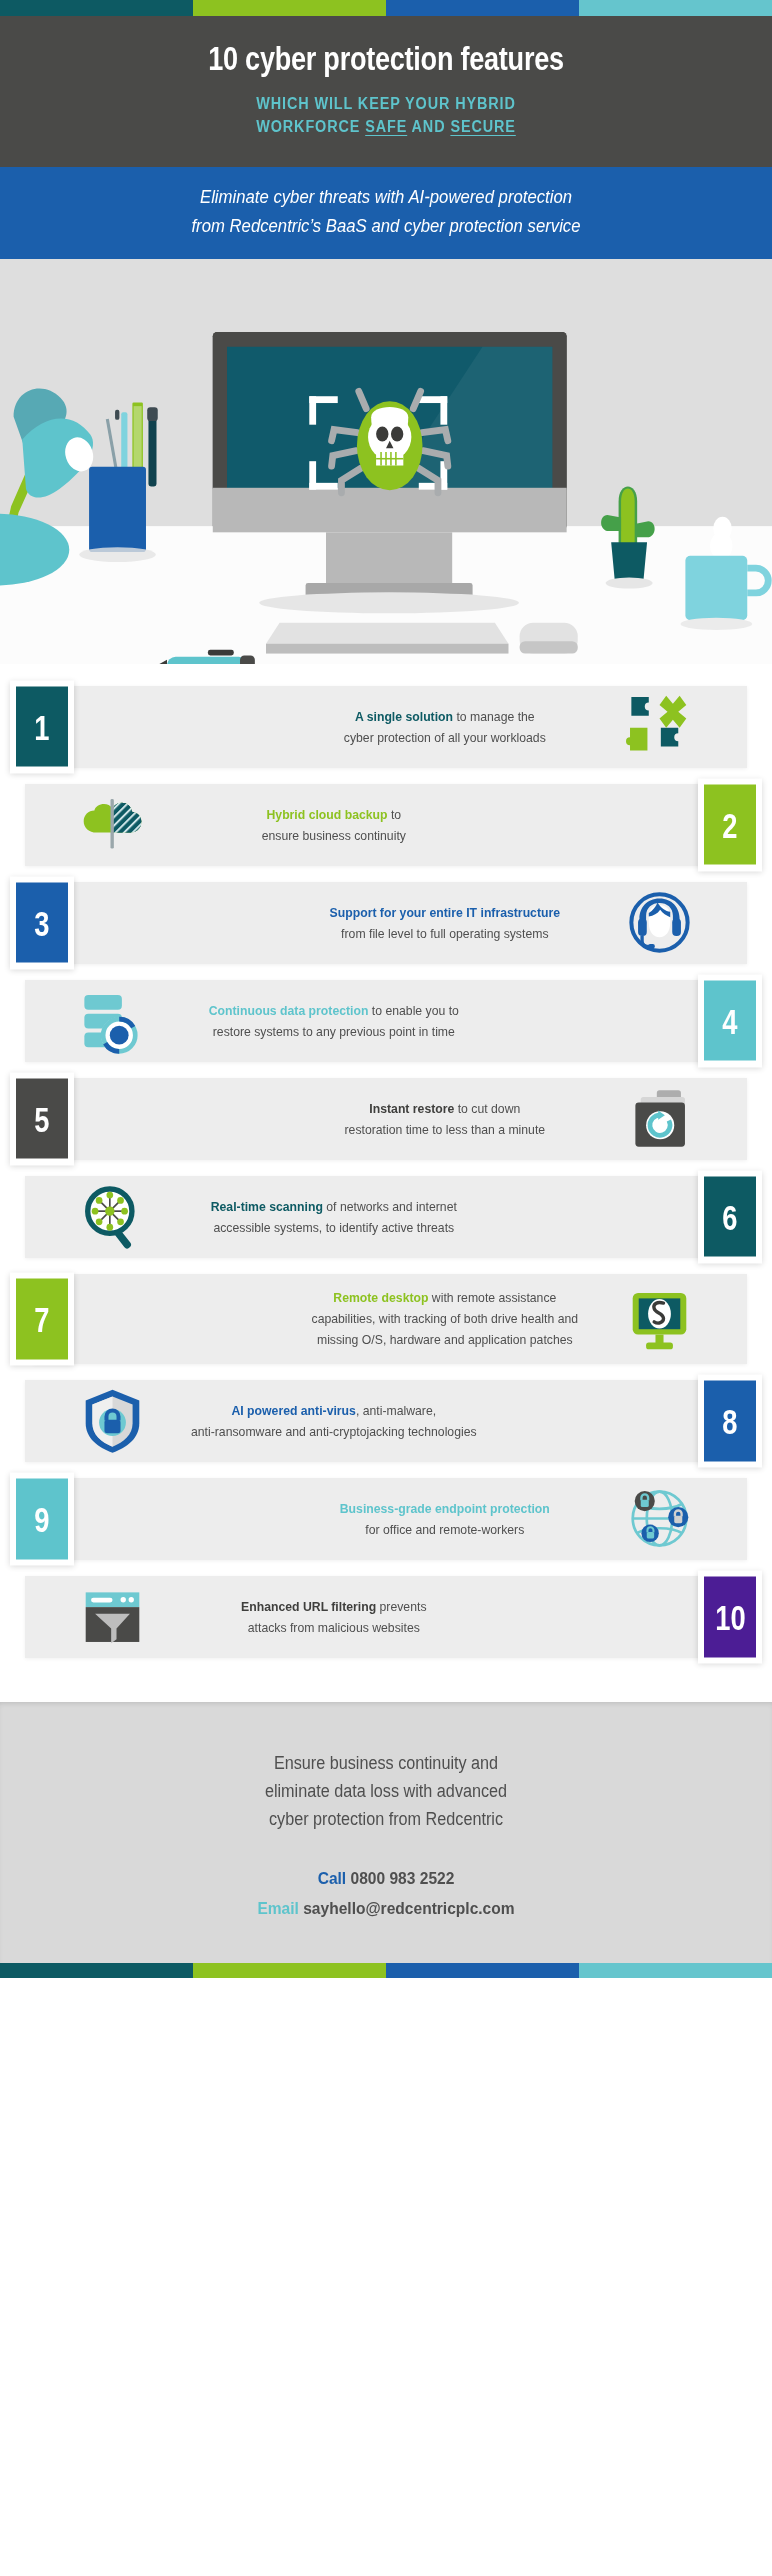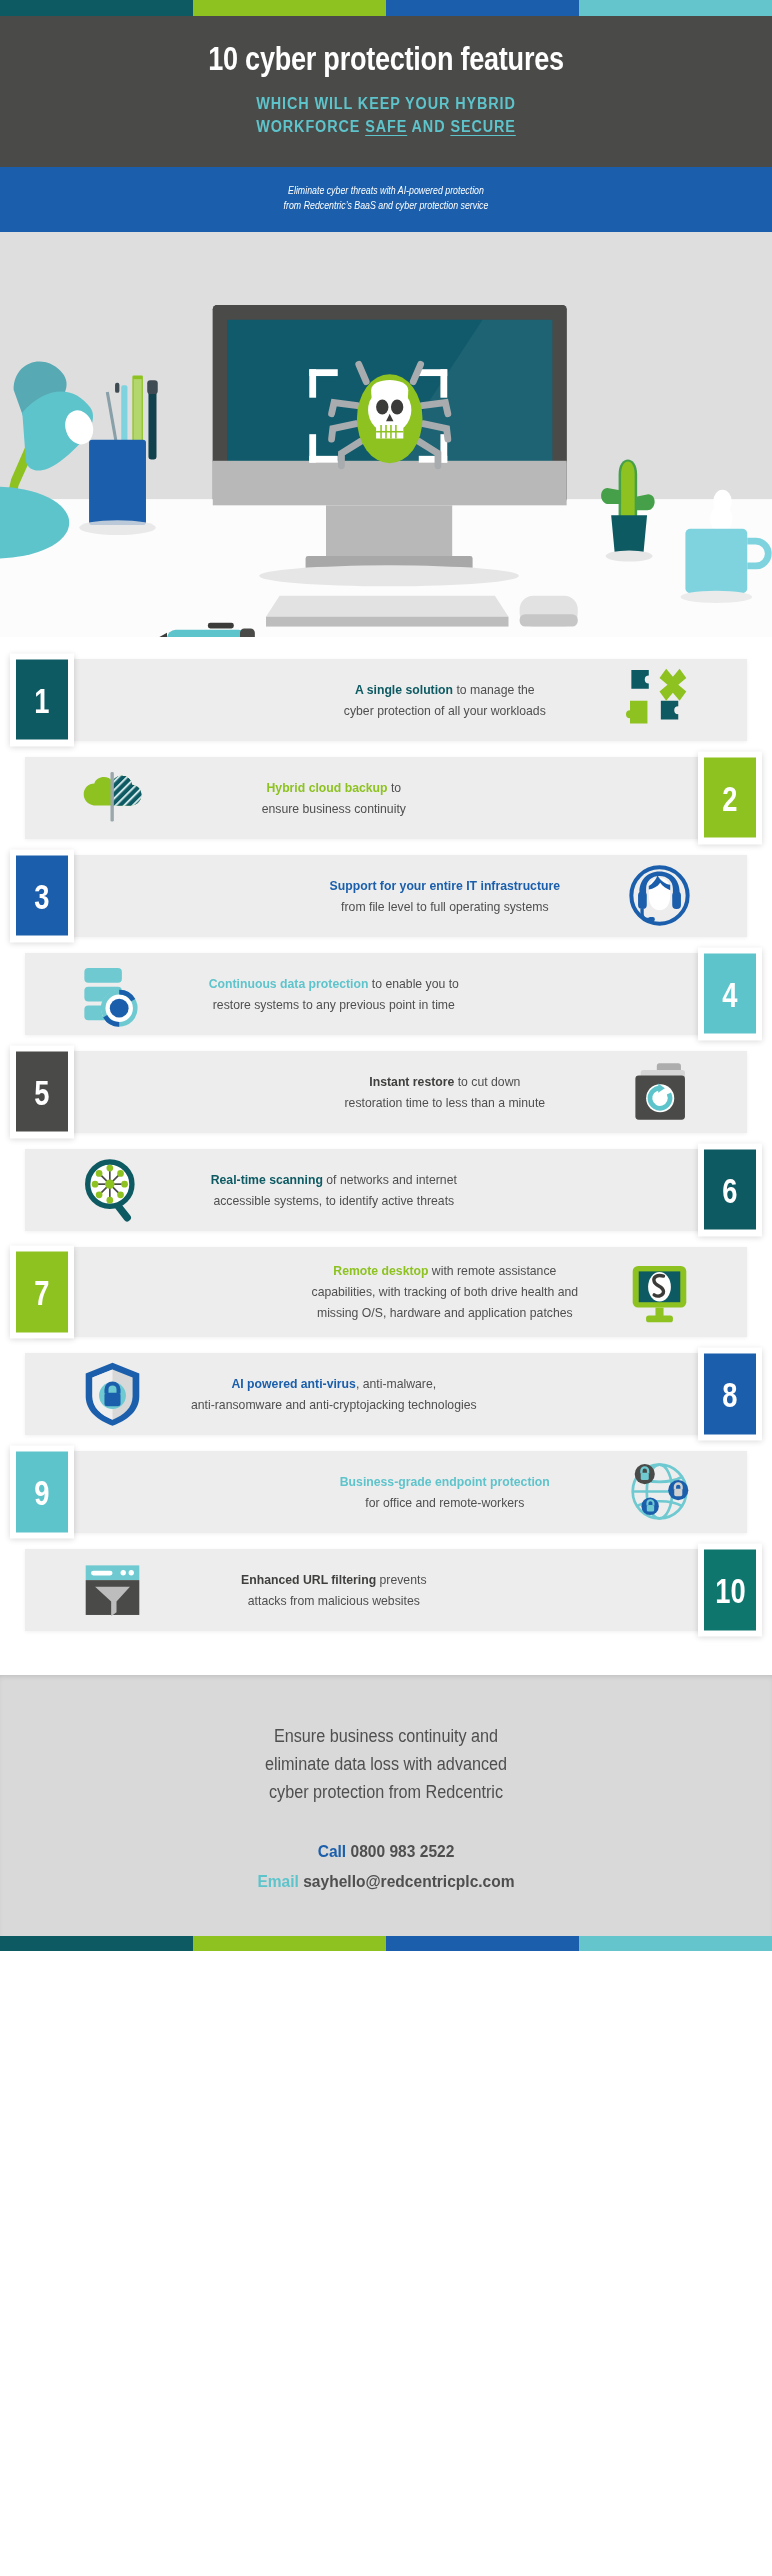--- a/index.html
+++ b/index.html
@@ -44,21 +44,21 @@
   }
   .header h2 u { text-decoration:underline; text-underline-offset:2.5px; }
 
   
   .banner {
     background:#1B5FAC;
     color:#ffffff;
     text-align:center;
     padding:16px 37px 18.6px;
     font-style:italic;
-    font-size:10px;
+    font-size:19px;
     line-height:1.5;
     transform:none;
   }
   .banner div { transform:scaleX(0.88); }
 
   
   .hero { position:relative; width:100%; height:405px; background:#DEDEDE; overflow:hidden; }
   .hero svg { display:block; width:100%; height:100%; }
 
   
@@ -547,21 +547,21 @@
   </div>
 
   <div class="row">
     <div class="band right-pad">
       <div class="text">
         <p><b style="color:#3F3F3D">Enhanced URL filtering</b><span> prevents</span></p>
         <p>attacks from malicious websites</p>
       </div>
     </div>
     <div class="badge on-right">
-      <div class="inner" style="background:#0f766e">
+      <div class="inner" style="background:#4c1d95">
           <span>10</span>
         </div>
     </div>
     <div class="iconslot on-left">
       <svg viewBox="0 0 100 100">
         <rect x="10" y="14" width="80" height="22" fill="#6EC9D1"></rect>
         <rect x="10" y="36" width="80" height="52" fill="#4A4A48"></rect>
         <rect x="18" y="22" width="32" height="7" rx="3.5" fill="#FFFFFF"></rect>
         <circle cx="66" cy="25" r="4" fill="#FFFFFF"></circle>
           <circle cx="78" cy="25" r="4" fill="#FFFFFF"></circle>

